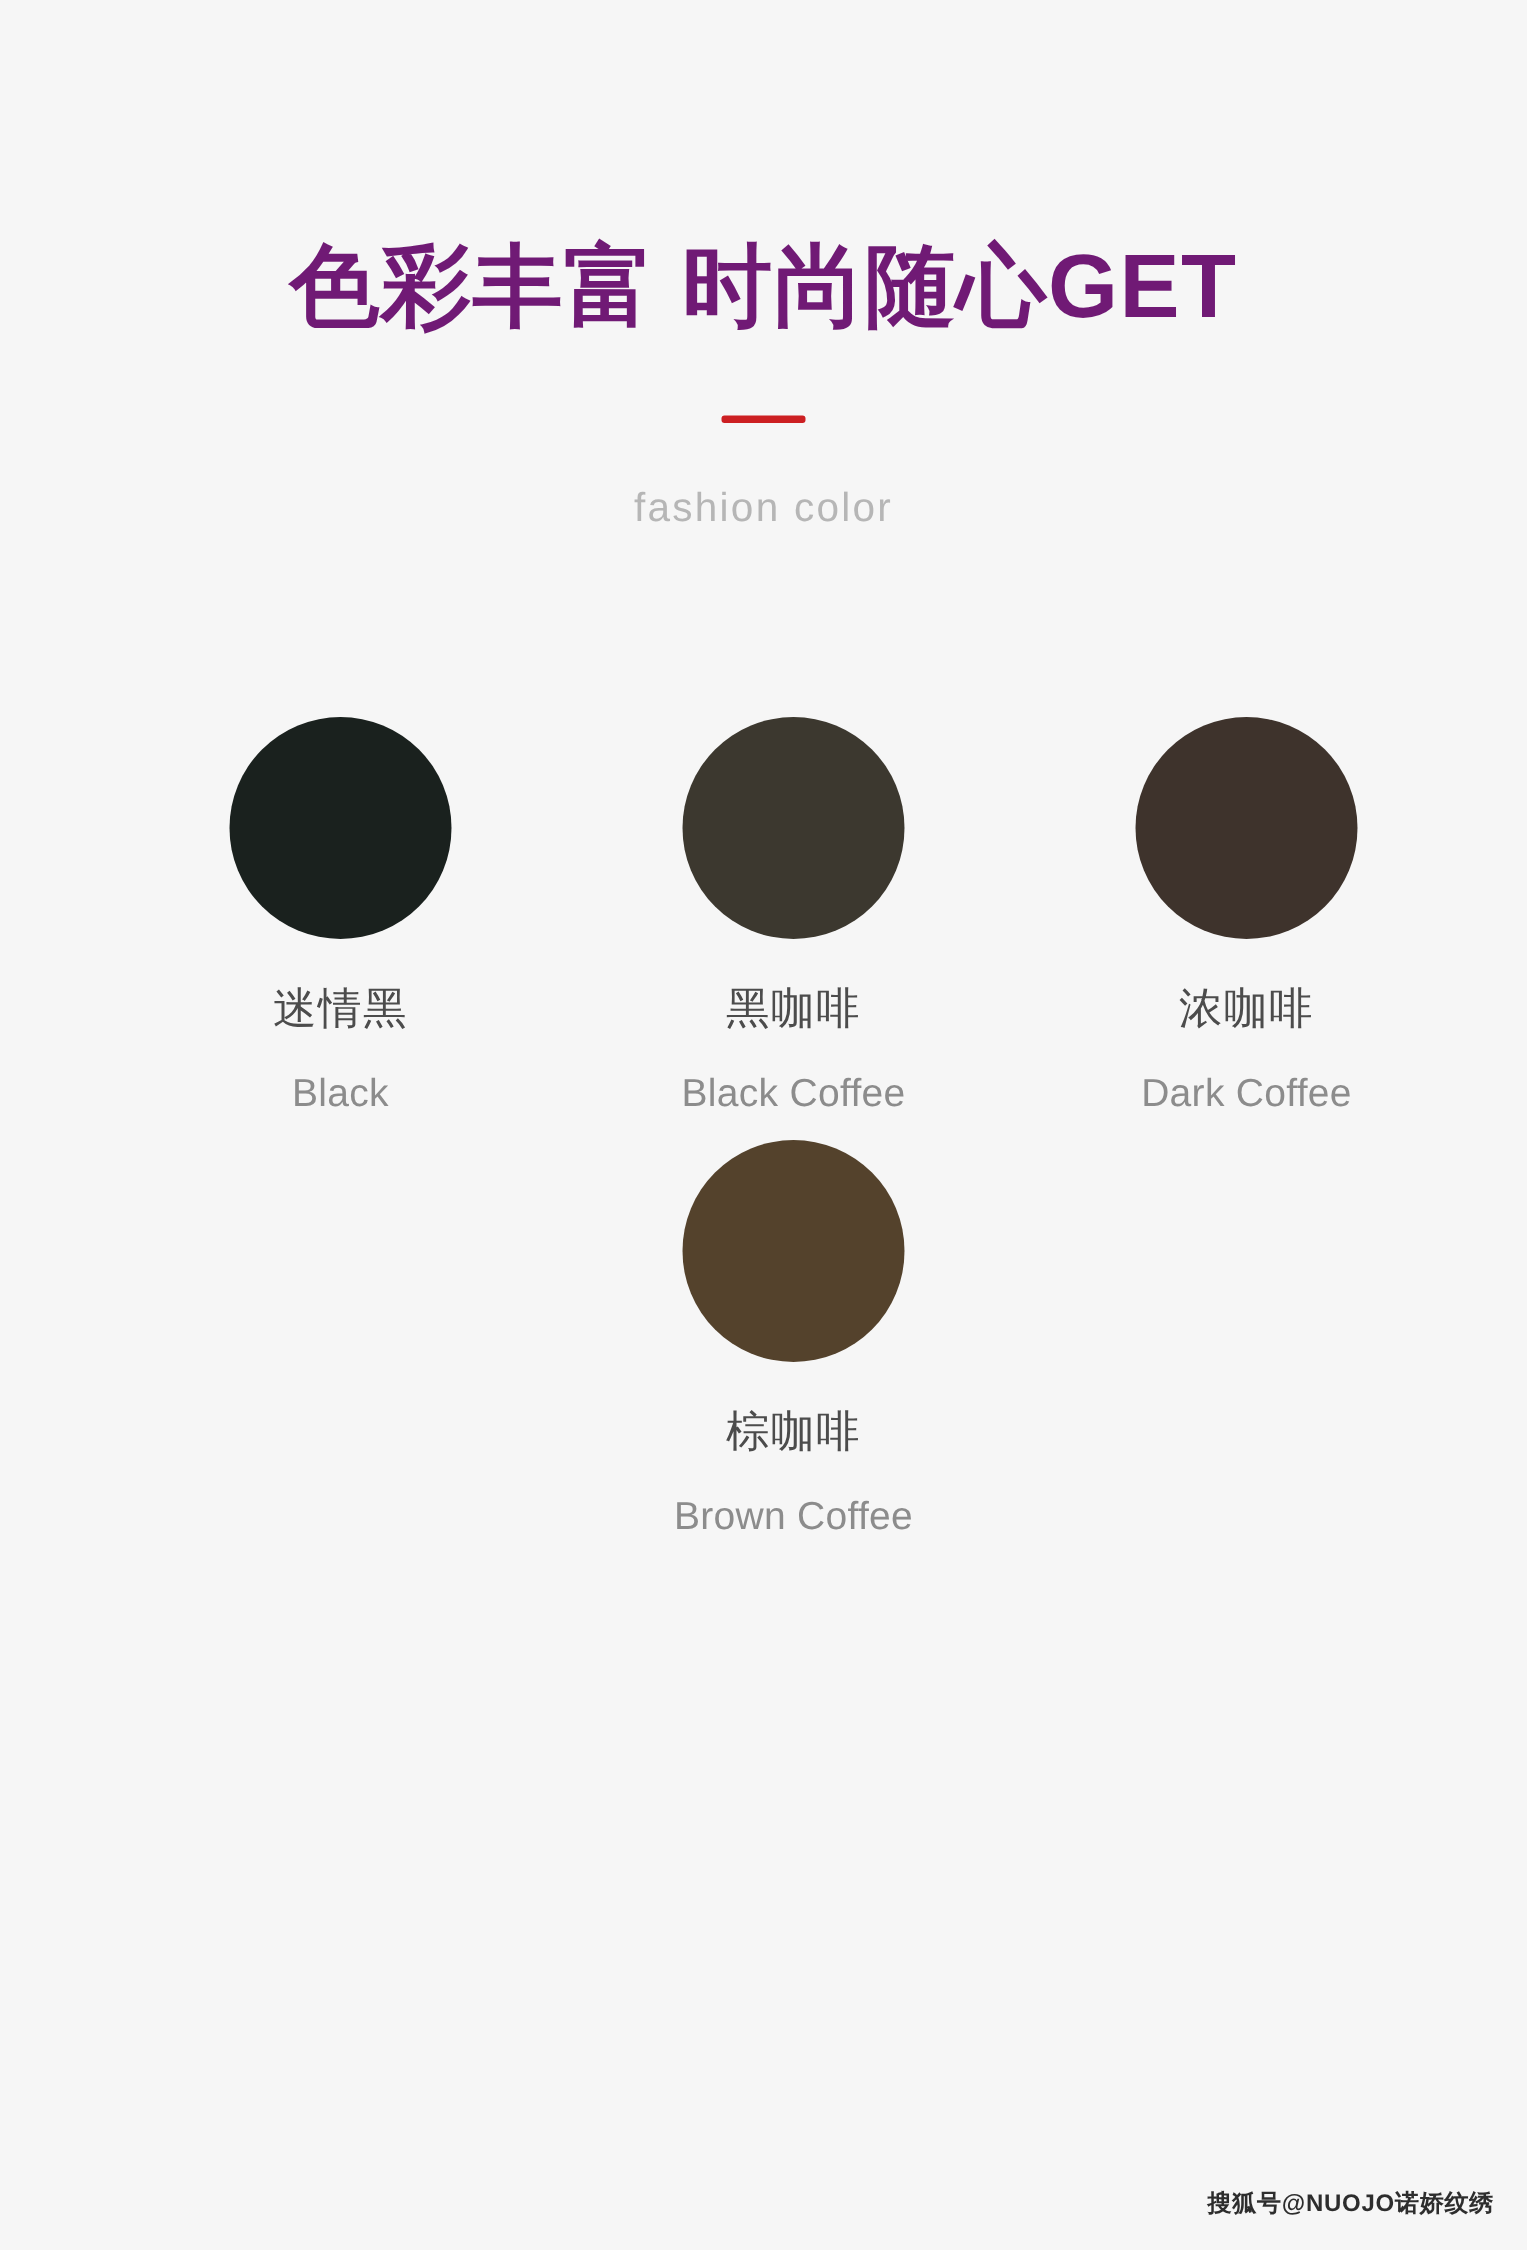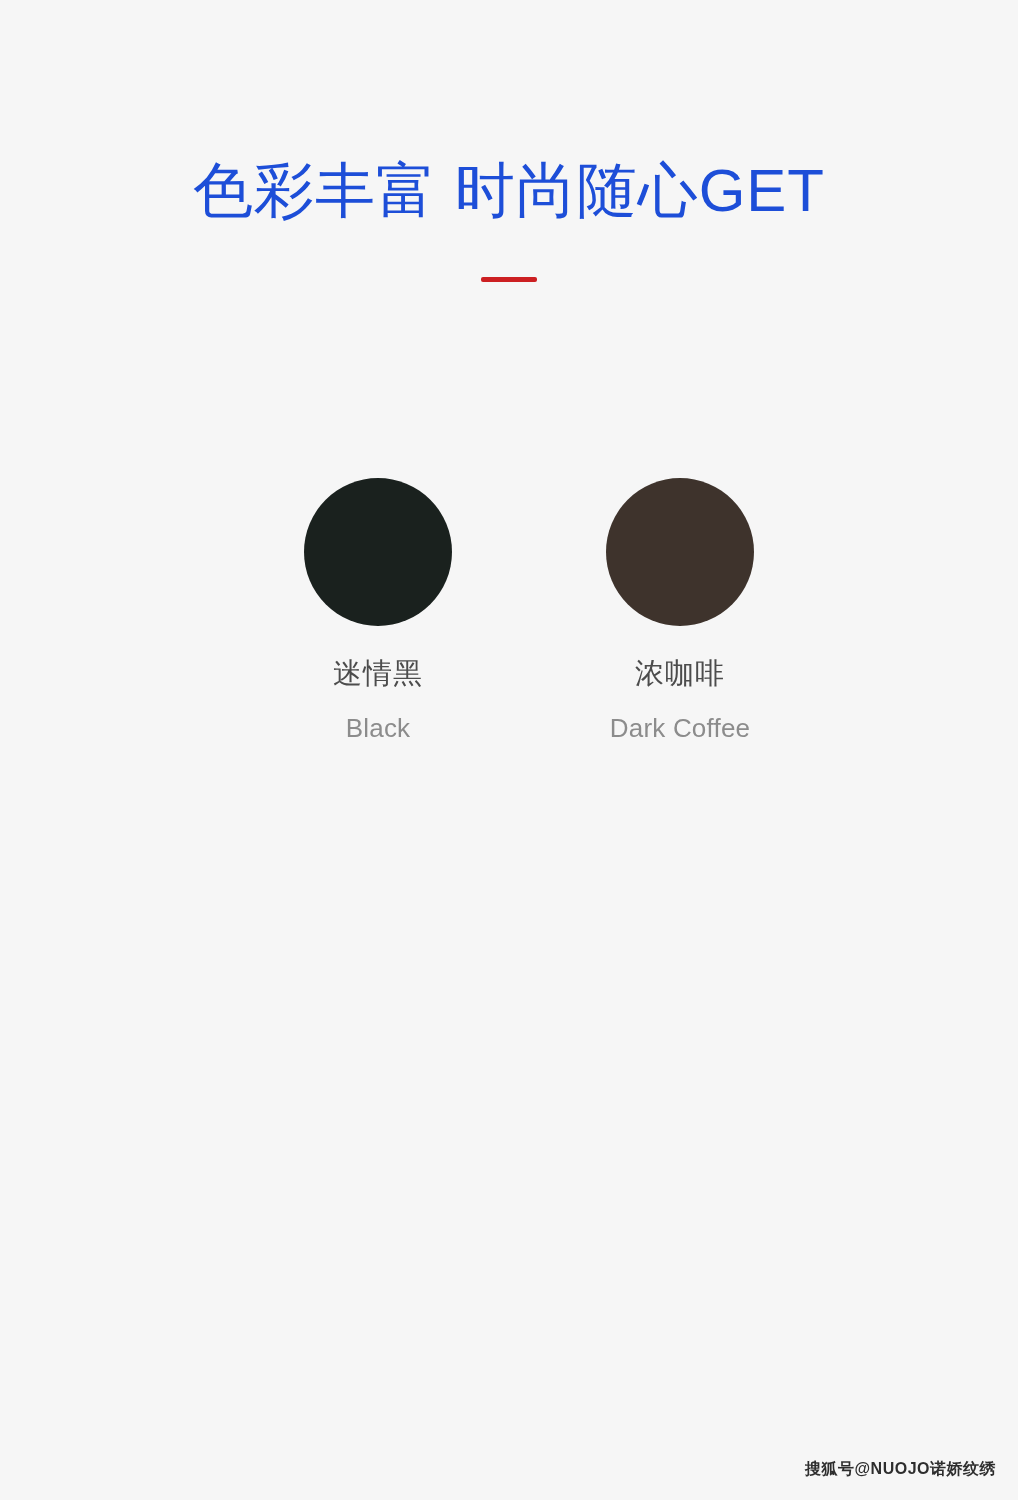--- a/index.html
+++ b/index.html
@@ -29,22 +29,22 @@
     top: 0;
     left: 0;
     width: 1018px;
     padding-top: 158px;
     text-align: center;
   }
 
   .headline {
     font-size: 60px;
     line-height: 1.1;
-    font-weight: 400;
-    color: #1d4ed8;
+    font-weight: 700;
+    color: #701a75;
     letter-spacing: 1px;
     margin: 0;
     white-space: nowrap;
   }
 
   .divider-wrap {
     margin-top: 52px;
     height: 6px;
     display: flex;
     justify-content: center;
@@ -135,38 +135,49 @@
 
 <div class="page">
 
   <div class="header">
     <h1 class="headline">色彩丰富 时尚随心GET</h1>
 
     <div class="divider-wrap">
       <div class="divider" style="background: rgb(204, 31, 34);"></div>
     </div>
 
+    <div class="subtitle">fashion color</div>
   </div>
 
   <div class="grid">
 
     <div class="grid-row">
       <div class="swatch">
         <div class="swatch-dot" style="background: rgb(26, 33, 30);"></div>
         <div class="swatch-name-cn">迷情黑</div>
         <div class="swatch-name-en">Black</div>
       </div>
       <div class="swatch">
+        <div class="swatch-dot" style="background: rgb(60, 56, 47);"></div>
+        <div class="swatch-name-cn">黑咖啡</div>
+        <div class="swatch-name-en">Black Coffee</div>
+      </div>
+      <div class="swatch">
         <div class="swatch-dot" style="background: rgb(62, 51, 44);"></div>
         <div class="swatch-name-cn">浓咖啡</div>
         <div class="swatch-name-en">Dark Coffee</div>
       </div>
     </div>
 
     <div class="grid-row">
+      <div class="swatch">
+        <div class="swatch-dot" style="background: rgb(84, 66, 44);"></div>
+        <div class="swatch-name-cn">棕咖啡</div>
+        <div class="swatch-name-en">Brown Coffee</div>
+      </div>
     </div>
 
 
   </div>
 
   <div class="watermark">搜狐号@NUOJO诺娇纹绣</div>
 
 </div>
 
 </body></html>

